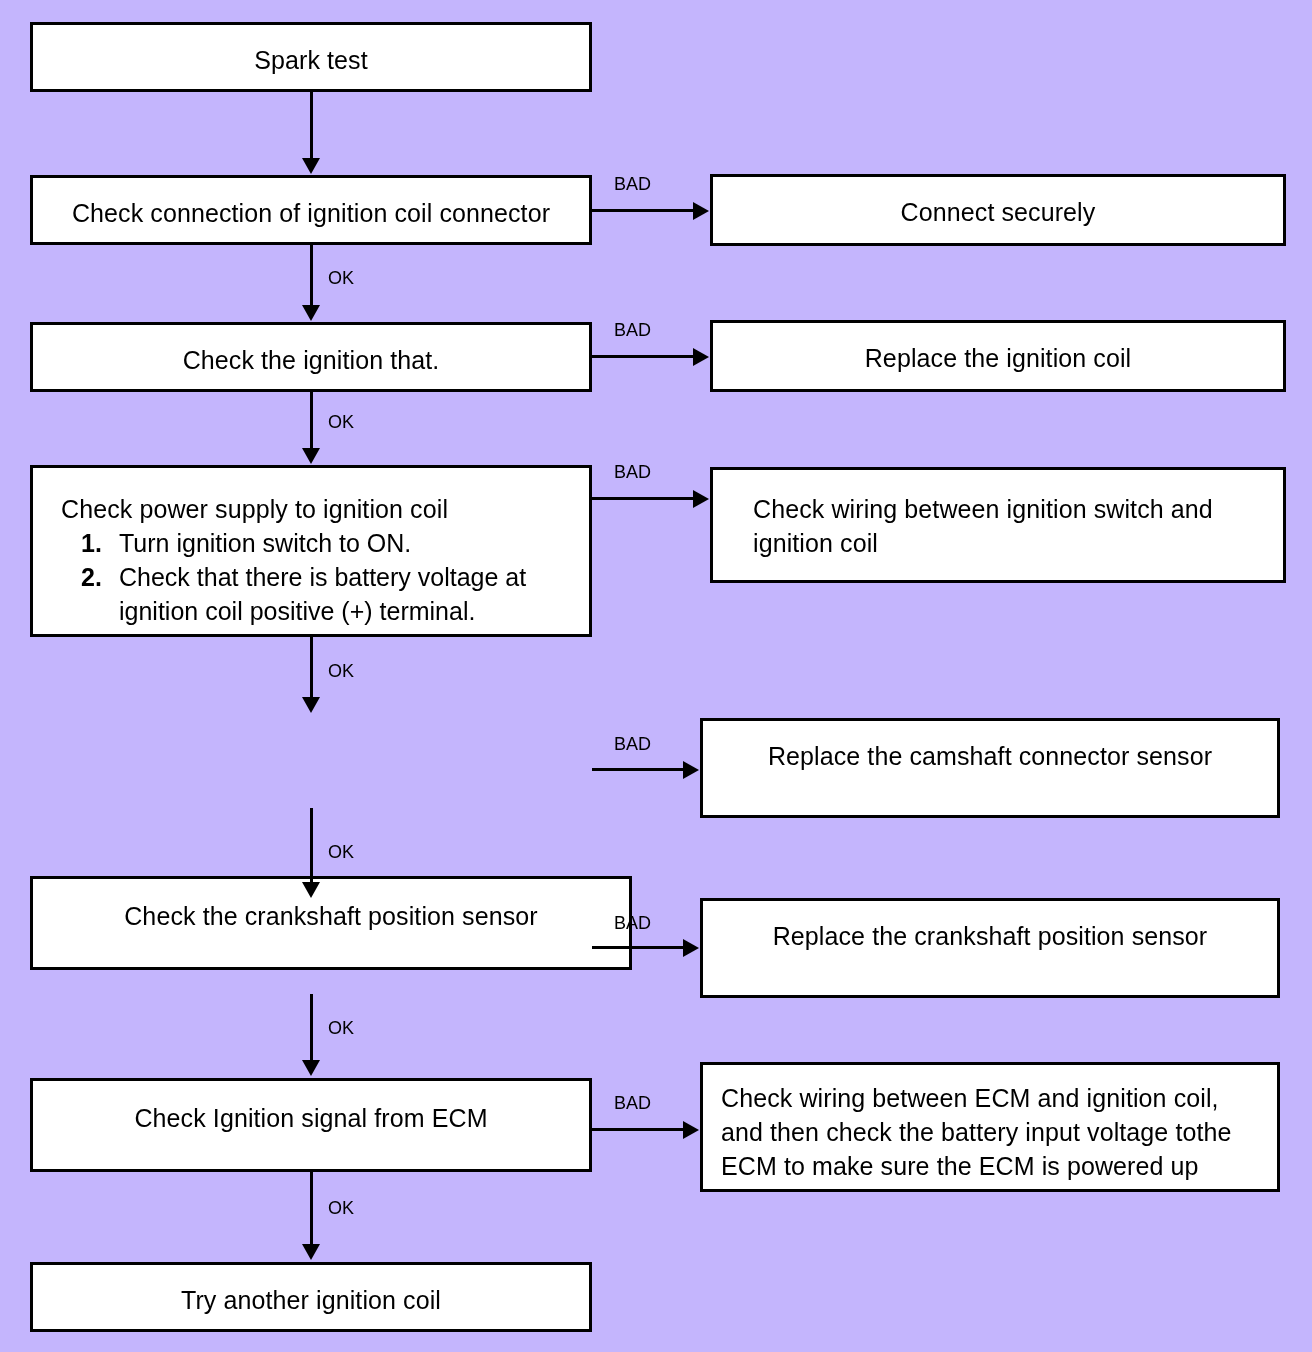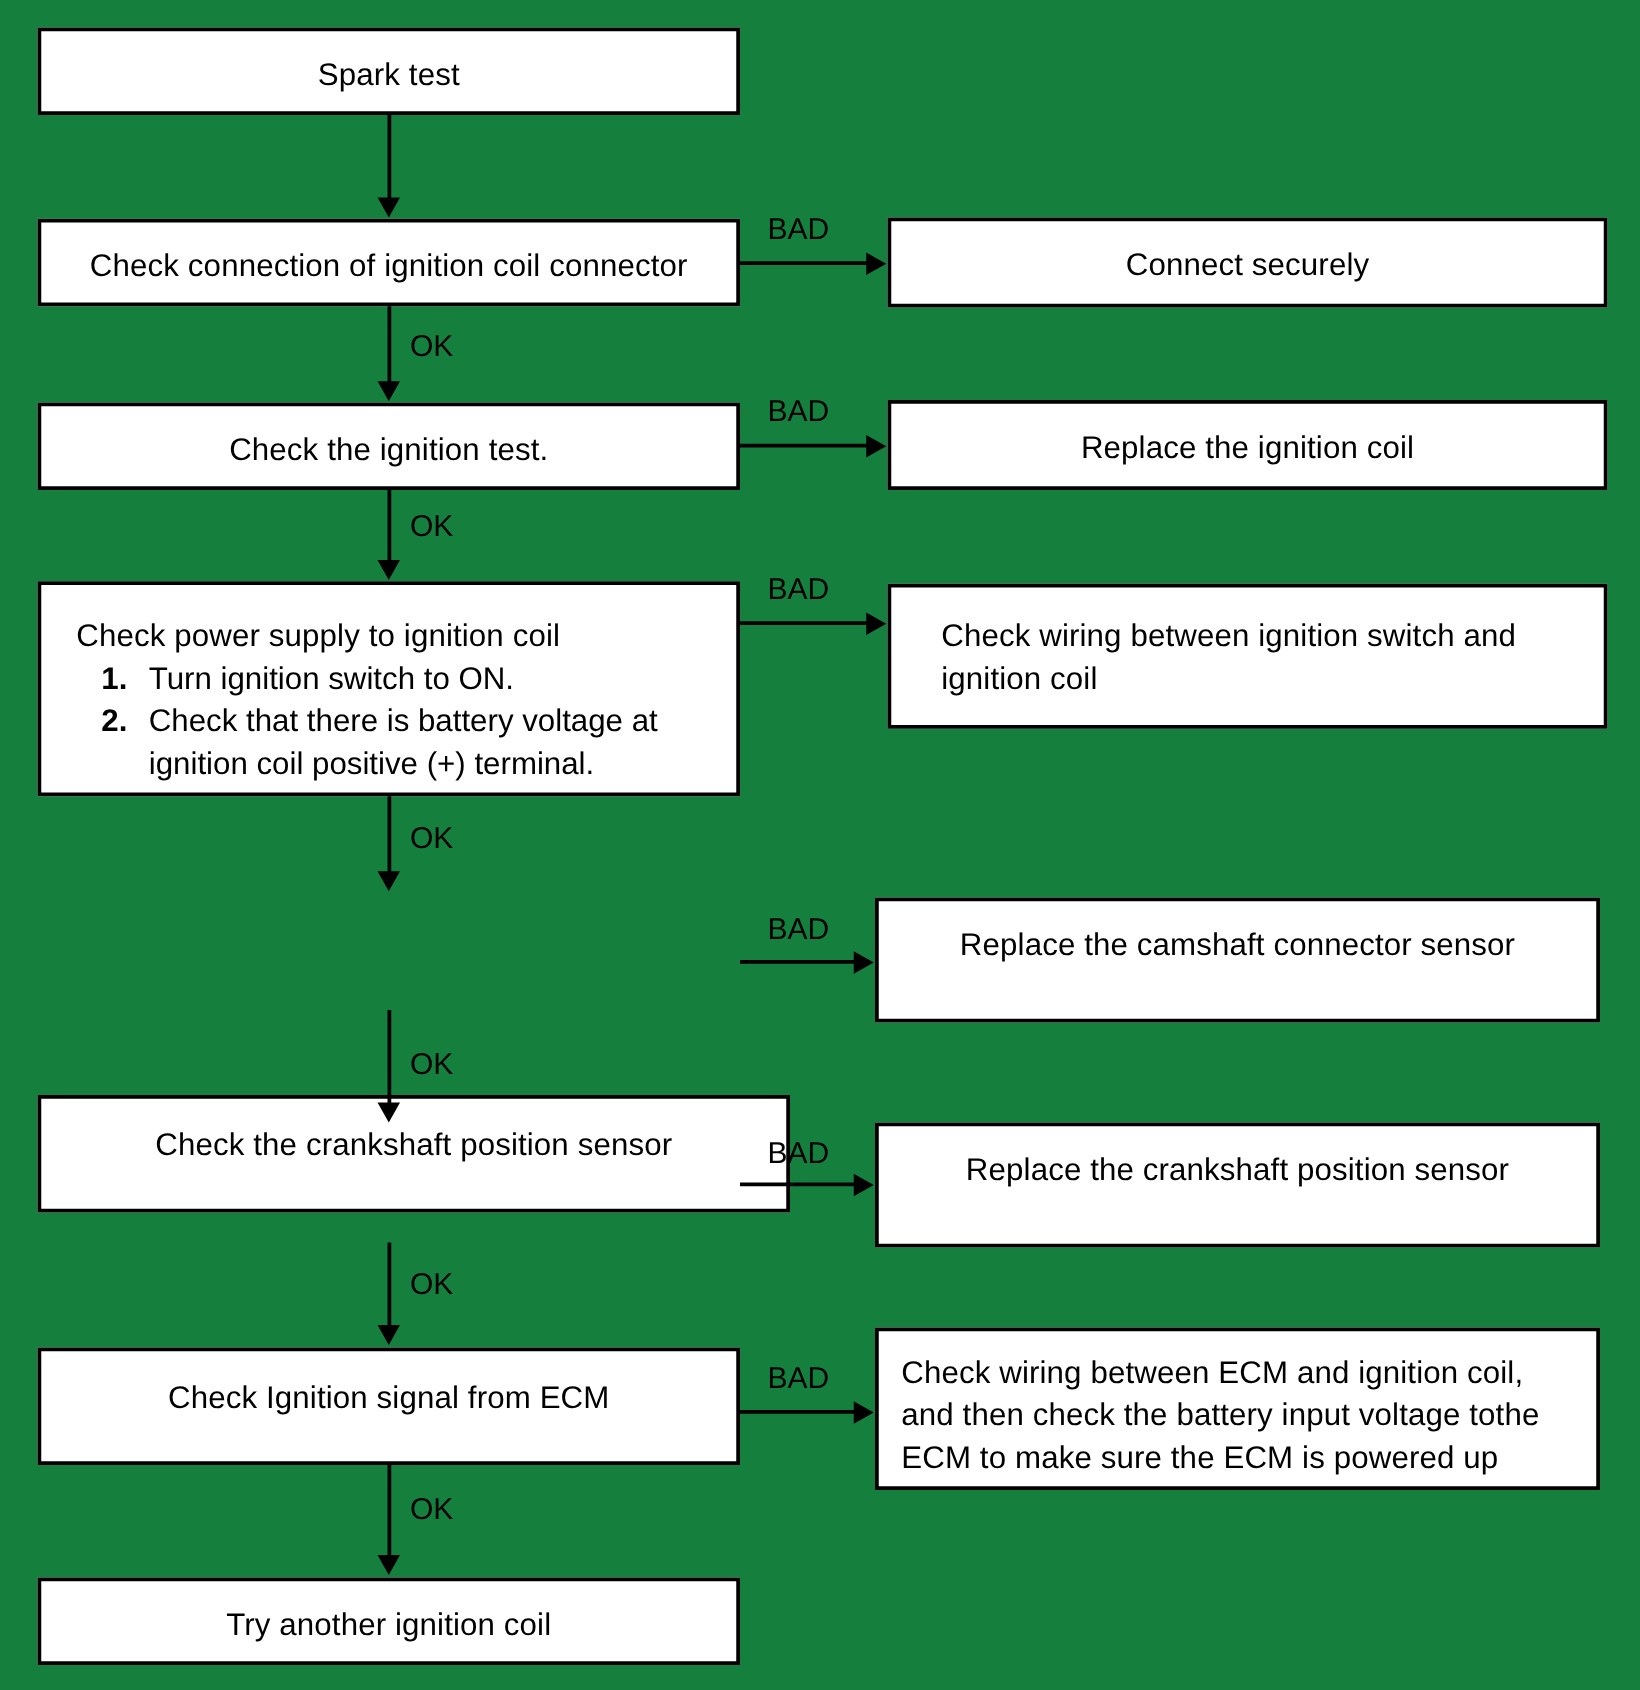--- a/index.html
+++ b/index.html
@@ -5,21 +5,21 @@
   html,body{margin:0;padding:0;background:#ffffff;}
   body{
     font-family:"Liberation Sans", sans-serif;
     color:#000000;
     -webkit-font-smoothing:antialiased;
   }
   #canvas{
     position:relative;
     width:1312px;
     height:1352px;
-    background:#15803d;
+    background:#c4b5fd;
     overflow:hidden;
   }
   .node{
     position:absolute;
     border:3px solid #000000;
     background:#ffffff;
     box-sizing:border-box;
   }
   .node-text{
     position:absolute;
@@ -76,41 +76,41 @@
   }
   .arrow-right{
     position:absolute;
     width:0;height:0;
     border-top:9px solid transparent;
     border-bottom:9px solid transparent;
     border-left:16px solid #000000;
   }
   .edge-label{
     position:absolute;
-    font-size:24px;
+    font-size:18px;
     line-height:28px;
     font-weight:normal;
     white-space:nowrap;
   }
 </style>
 </head>
 <body>
 
 <div id="canvas">
 
   <div class="node" style="left:30px; top:22px; width:562px; height:70px;">
     <div class="node-text" style="top:18px;">Spark test</div>
   </div>
 
   <div class="node" style="left:30px; top:175px; width:562px; height:70px;padding-left:35px;">
     <div class="node-text" style="top:18px;">Check connection of ignition coil connector</div>
   </div>
 
   <div class="node" style="left:30px; top:322px; width:562px; height:70px;">
-    <div class="node-text" style="top:18px;">Check the ignition test.</div>
+    <div class="node-text" style="top:18px;">Check the ignition that.</div>
   </div>
 
   <div class="node" style="left:30px; top:465px; width:562px; height:172px;">
     <div class="node-text left-align" style="top:24px;">Check power supply to ignition coil</div>
     <ul class="steps" style="position:absolute; top:58px; left:28px; right:10px;">
       <li>
         <span class="num">1.</span>
         <span>Turn ignition switch to ON.</span>
       </li>
       <li>

